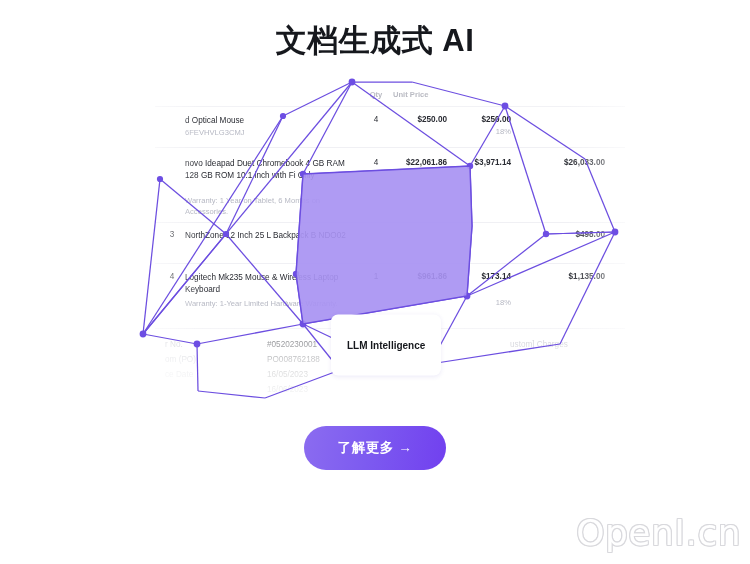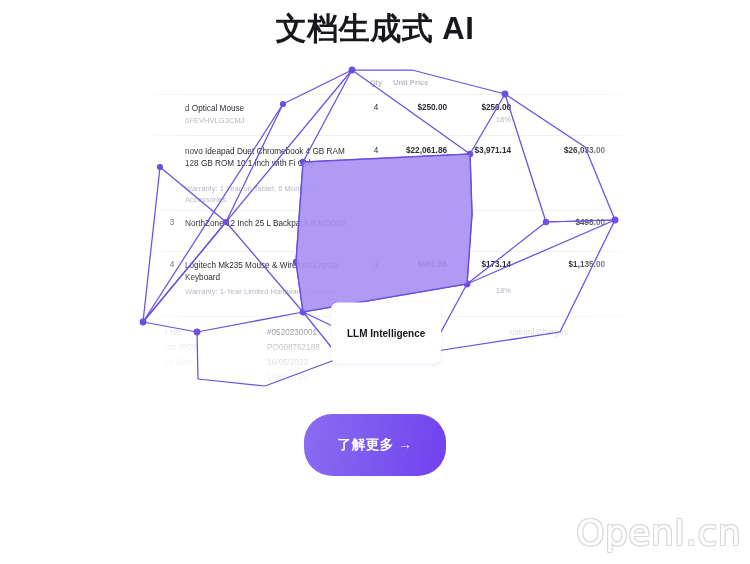--- a/index.html
+++ b/index.html
@@ -10,21 +10,21 @@
     width: 750px;
     height: 564px;
     background: #ffffff;
     font-family: "Liberation Sans", "DejaVu Sans", sans-serif;
     overflow: hidden;
     position: relative;
   }
 
   
   .hero {
-    padding-top: 8px;
+    padding-top: 20px;
     text-align: center;
   }
   .hero-title {
     font-size: 31px;
     font-weight: bold;
     color: #16181d;
     letter-spacing: 0.5px;
     margin: 0;
     line-height: 1.35;
   }
@@ -131,21 +131,21 @@
   }
   .cta-button {
     display: inline-block;
     border: none;
     cursor: pointer;
     background: linear-gradient(100deg, #8b6cf0 0%, #7d5bf0 45%, #7140ef 100%);
     color: #ffffff;
     font-family: "Liberation Sans", "DejaVu Sans", sans-serif;
     font-size: 13.5px;
     font-weight: bold;
-    padding: 22px 34px;
+    padding: 13px 34px;
     border-radius: 28px;
     letter-spacing: 0.6px;
   }
 
   
   .watermark {
     position: absolute;
     right: 9px;
     bottom: 11px;
     font-size: 36px;

